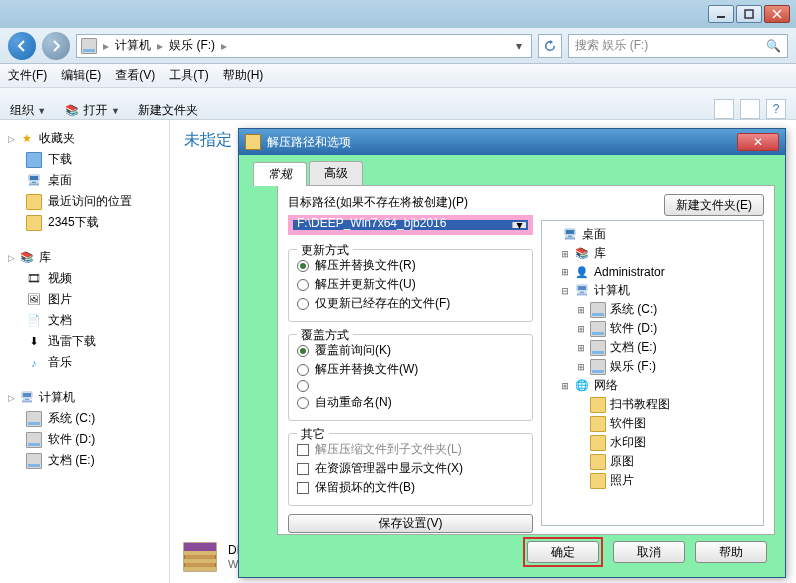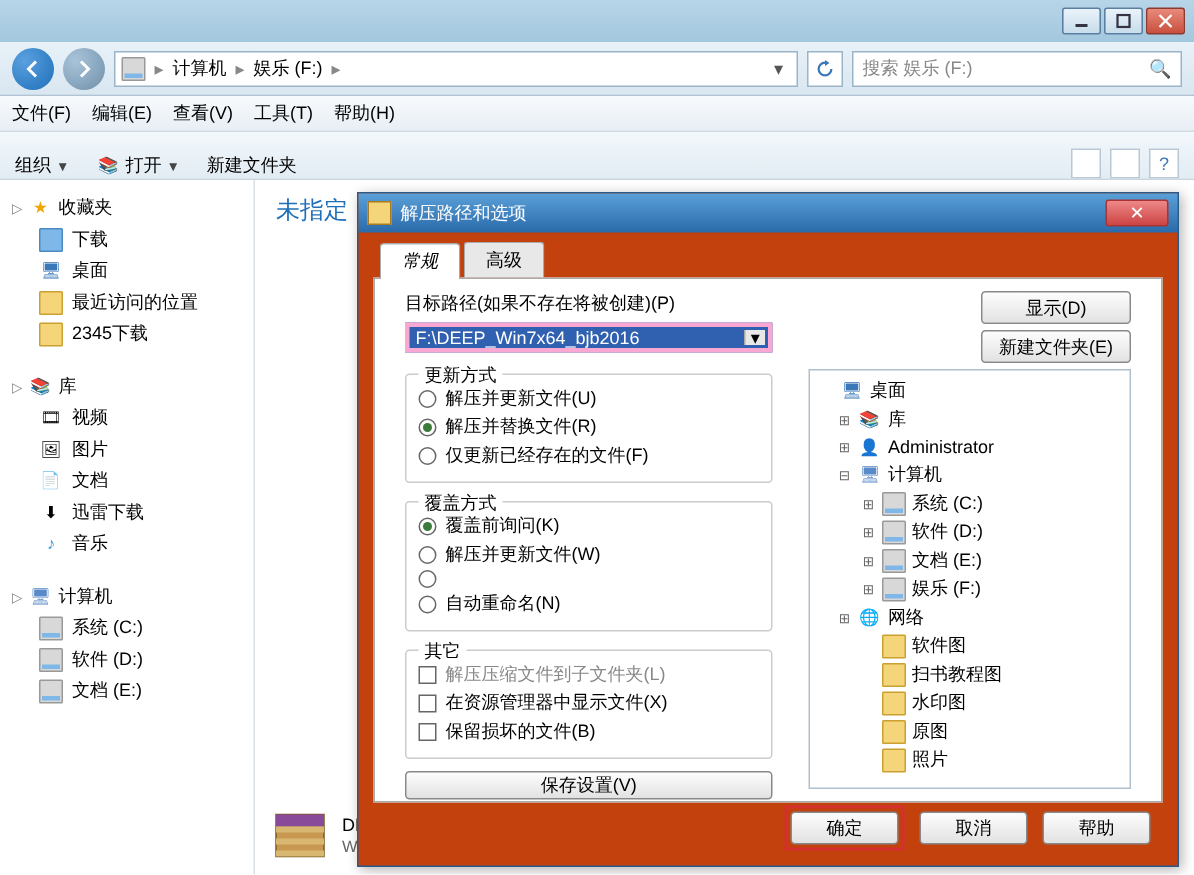--- a/index.html
+++ b/index.html
@@ -45,33 +45,33 @@
 .ico.comp{color:#5a8ac8;}
 
 .content{flex:1;padding:10px 14px;position:relative;}
 .content h3{font-size:16px;color:#1e6fb8;font-weight:normal;margin:0 0 12px 0;}
 .fileitem{position:absolute;bottom:6px;left:10px;display:flex;align-items:center;gap:8px;}
 .fileico{width:40px;height:40px;}
 .fileinfo .fn{font-size:12px;color:#000;}
 .fileinfo .ft{font-size:11px;color:#666;}
 
 
-.dialog{position:absolute;left:238px;top:128px;width:548px;height:450px;border:1px solid #2a5a8a;background:#c2410c;box-shadow:2px 2px 8px rgba(0,0,0,.3);}
+.dialog{position:absolute;left:238px;top:128px;width:548px;height:450px;border:1px solid #2a5a8a;background:#86efac;box-shadow:2px 2px 8px rgba(0,0,0,.3);}
 .dlgtitle{height:26px;background:linear-gradient(#5aa0d8,#2a6aaa);display:flex;align-items:center;padding:0 6px;color:#fff;gap:6px;}
 .dlgtitle .icosm{width:16px;height:16px;background:#f5d57a;border:1px solid #aa7a20;}
 .dlgclose{margin-left:auto;width:42px;height:18px;background:linear-gradient(#e88,#c44);border:1px solid #a33;border-radius:2px;display:flex;align-items:center;justify-content:center;color:#fff;}
 .dlgbody{padding:6px 10px 8px 10px;height:calc(100% - 26px);display:flex;flex-direction:column;}
 .tabs{display:flex;height:24px;margin-left:4px;}
 .tab{padding:3px 14px;border:1px solid #aaa;background:#e8e8e8;border-bottom:none;margin-right:2px;border-radius:3px 3px 0 0;cursor:default;}
 .tab.active{background:#fff;position:relative;top:1px;font-style:italic;}
-.tabpane{flex:1;border:1px solid #aaa;background:#fff;padding:8px 20px;display:flex;gap:24px;overflow:hidden;}
+.tabpane{flex:1;border:1px solid #aaa;background:#fff;padding:8px 10px;display:flex;gap:8px;overflow:hidden;margin-left:28px;}
 .leftcol{width:245px;display:flex;flex-direction:column;gap:4px;}
 .rightcol{flex:1;display:flex;flex-direction:column;gap:4px;}
 .lbl{color:#000;}
-.pathsel{flex:1;height:20px;border:3px solid #f9a8d4;background:#3060b0;color:#fff;padding:0 4px;display:flex;align-items:center;position:relative;}
+.pathsel{flex:1;height:20px;border:5px solid #f9a8d4;background:#3060b0;color:#fff;padding:0 4px;display:flex;align-items:flex-end;position:relative;}
 .pathsel .dd2{position:absolute;right:2px;top:2px;bottom:2px;width:14px;background:#e8e8e8;color:#000;display:flex;align-items:center;justify-content:center;border-left:1px solid #aaa;}
 .btn{height:22px;border:1px solid #888;background:linear-gradient(#fdfdfd,#e2e2e2);padding:0 10px;border-radius:3px;cursor:default;display:flex;align-items:center;justify-content:center;}
 .group{border:1px solid #ccc;border-radius:3px;padding:6px 8px 8px 8px;margin-top:2px;position:relative;}
 .group .gt{position:absolute;top:-8px;left:8px;background:#fff;padding:0 4px;}
 .radio,.check{display:flex;align-items:center;gap:6px;padding:1px 0;}
 .rdot{width:12px;height:12px;border:1px solid #666;border-radius:50%;display:flex;align-items:center;justify-content:center;}
 .rdot .on{width:6px;height:6px;background:#3a7a3a;border-radius:50%;}
 .cbox{width:12px;height:12px;border:1px solid #666;background:#fff;}
 .savebtn{width:100%;margin-top:4px;}
 .tree{flex:1;border:1px solid #b0c0cc;background:#fff;padding:4px 6px;overflow:auto;}
@@ -259,46 +259,46 @@
       <div class="leftcol">
         <div class="lbl">目标路径(如果不存在将被创建)(P)</div>
         <div class="pathsel">
           <span>F:\DEEP_Win7x64_bjb2016</span>
           <span class="dd2">▾</span>
         </div>
 
         <div class="group" style="margin-top:10px;">
           <span class="gt">更新方式</span>
           <div class="radio">
-              <span class="rdot"></span>
-              <span>解压并更新文件(U)</span>
-            </div>
-          <div class="radio">
               <span class="rdot">
                 <span class="on"></span>
               </span>
               <span>解压并替换文件(R)</span>
             </div>
           <div class="radio">
               <span class="rdot"></span>
+              <span>解压并更新文件(U)</span>
+            </div>
+          <div class="radio">
+              <span class="rdot"></span>
               <span>仅更新已经存在的文件(F)</span>
             </div>
         </div>
 
         <div class="group" style="margin-top:8px;">
           <span class="gt">覆盖方式</span>
           <div class="radio">
               <span class="rdot">
                 <span class="on"></span>
               </span>
               <span>覆盖前询问(K)</span>
             </div>
           <div class="radio">
               <span class="rdot"></span>
-              <span>解压并更新文件(W)</span>
+              <span>解压并替换文件(W)</span>
             </div>
           <div class="radio">
               <span class="rdot"></span>
             </div>
           <div class="radio">
               <span class="rdot"></span>
               <span>自动重命名(N)</span>
             </div>
         </div>
 
@@ -316,23 +316,20 @@
               <span class="cbox"></span>
               <span>保留损坏的文件(B)</span>
             </div>
         </div>
 
         <div class="btn savebtn">保存设置(V)</div>
       </div>
 
       <div class="rightcol">
         <div style="display:flex;gap:4px;justify-content:flex-end;">
-          <div class="btn" style="width:100px">显示(D)</div>
-        </div>
-        <div style="display:flex;gap:4px;justify-content:flex-end;">
           <div class="btn" style="width:100px">新建文件夹(E)</div>
         </div>
         <div class="tree">
           <div class="tn">
               <span class="exp"></span>
               <span class="ico" style="color:#3a78b8">🖥</span>
               <span>桌面</span>
             </div>
           <div class="tn" style="padding-left:12px">
               <span class="exp">⊞</span>
@@ -370,26 +367,26 @@
               <span>娱乐 (F:)</span>
             </div>
           <div class="tn" style="padding-left:12px">
               <span class="exp">⊞</span>
               <span class="ico" style="color:#3a78b8">🌐</span>
               <span>网络</span>
             </div>
           <div class="tn" style="padding-left:28px">
               <span class="exp"></span>
               <span class="ico folder"></span>
+              <span>扫书教程图</span>
+            </div>
+          <div class="tn" style="padding-left:28px">
+              <span class="exp"></span>
+              <span class="ico folder"></span>
               <span>软件图</span>
-            </div>
-          <div class="tn" style="padding-left:28px">
-              <span class="exp"></span>
-              <span class="ico folder"></span>
-              <span>扫书教程图</span>
             </div>
           <div class="tn" style="padding-left:28px">
               <span class="exp"></span>
               <span class="ico folder"></span>
               <span>水印图</span>
             </div>
           <div class="tn" style="padding-left:28px">
               <span class="exp"></span>
               <span class="ico folder"></span>
               <span>原图</span>

